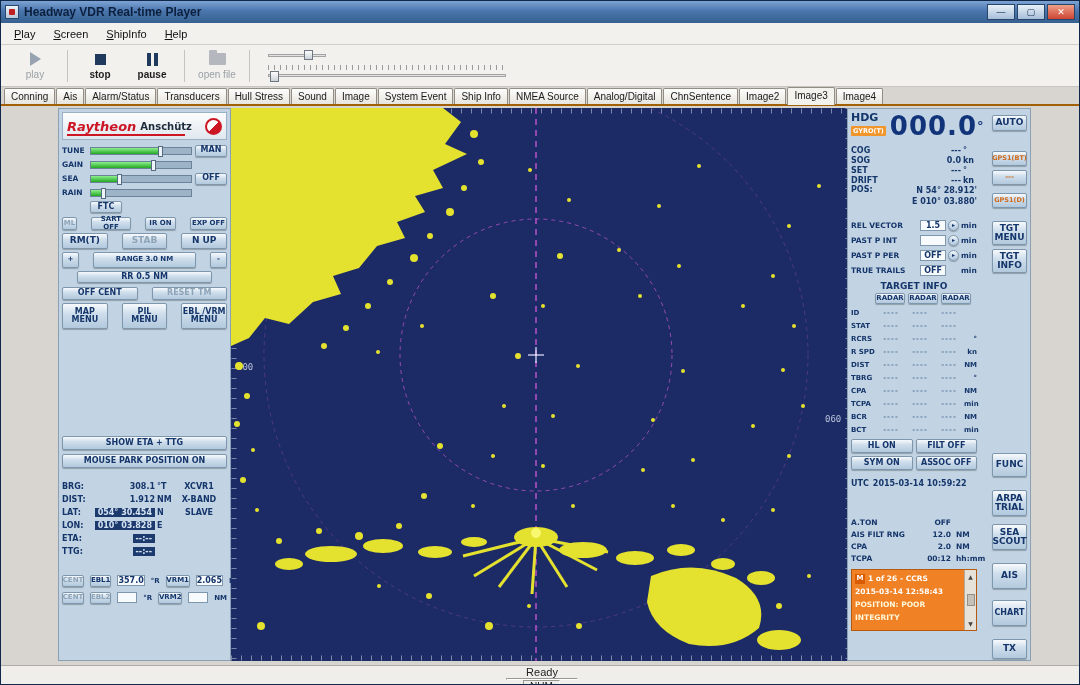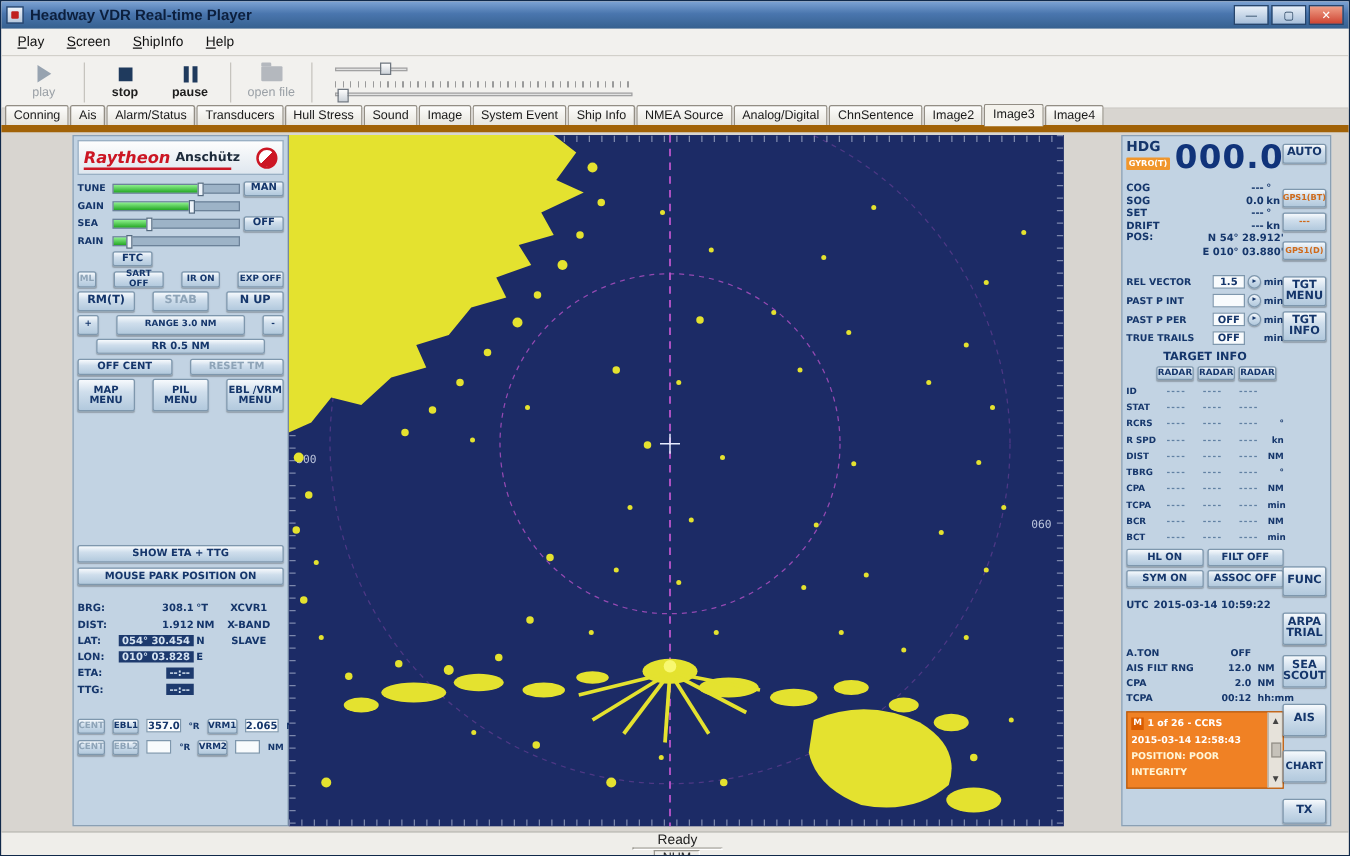--- a/index.html
+++ b/index.html
@@ -36,29 +36,29 @@
   .tb-sliders { display:flex; flex-direction:column; gap:5px; margin-left:12px; }
   .slider-short { width:58px; height:10px; position:relative; }
   .slider-short .track { position:absolute; top:4px; left:0; right:0; height:3px; background:#e2e2e2; border:1px solid #a2a2a2; }
   .slider-short .knob { position:absolute; top:0; left:62%; width:9px; height:10px; background:linear-gradient(#fdfdfd,#ccd2d9); border:1px solid #6f7780; }
   .slider-long { width:238px; height:17px; position:relative; }
   .slider-long .ticks { position:absolute; top:0; left:0; right:0; height:5px; background:repeating-linear-gradient(90deg,#9a9a9a 0 1px,transparent 1px 6px); }
   .slider-long .track { position:absolute; top:9px; left:0; right:0; height:3px; background:#e2e2e2; border:1px solid #a2a2a2; }
   .slider-long .knob { position:absolute; top:6px; left:1%; width:9px; height:11px; background:linear-gradient(#fdfdfd,#ccd2d9); border:1px solid #6f7780; }
 
   
-  .tabbar { height:19px; background:#d8d5d0; display:flex; align-items:flex-end; padding:0 3px; border-bottom:6px solid #a16207; }
+  .tabbar { height:19px; background:#d8d5d0; display:flex; align-items:flex-end; padding:0 3px; border-bottom:2px solid #a16207; }
   .tab { font-size:10px; color:#1a1a1a; padding:2px 6px; background:linear-gradient(#fdfdfc,#e7e5de); border:1px solid #938e85; border-bottom:none; border-radius:2px 2px 0 0; margin-right:1px; white-space:nowrap; }
   .tab.active { background:#f4f2ec; padding-bottom:4px; margin-bottom:-1px; }
 
   
   .content { position:relative; height:559px; background:#d8d5d0; }
   .panel { position:absolute; top:2px; height:553px; background:#c2d3e3; border:1px solid #8aa0b4; color:#15366b; font-family:"DejaVu Sans", sans-serif; }
   .left-panel { left:57px; width:173px; padding:3px; }
-  .right-panel { left:896px; width:168px; }
+  .right-panel { left:846px; width:184px; }
   .ppi-wrap { position:absolute; left:230px; top:2px; width:620px; height:553px; background:#1c2b66; }
   .ppi-wrap svg { display:block; }
 
   
   .rbtn { background:linear-gradient(#f7fafd,#cfdeec 40%,#b2c9dd); border:1px solid #7e97ad; border-radius:2px; color:#15366b; font-weight:bold; font-size:9px; display:flex; align-items:center; justify-content:center; text-align:center; box-shadow:0 1px 1px rgba(0,0,0,.25); font-family:"DejaVu Sans", sans-serif; line-height:1.05; }
   .rbtn.dis { color:#8ea4b8; }
   .valbox { background:#f8fbfd; border:1px solid #7e97ad; color:#15366b; font-size:8px; font-weight:bold; display:flex; align-items:center; justify-content:center; }
   .badge-dark { background:#1d3a6e; color:#d6e4f2; font-size:8px; font-weight:bold; padding:0 3px; }
 
   

